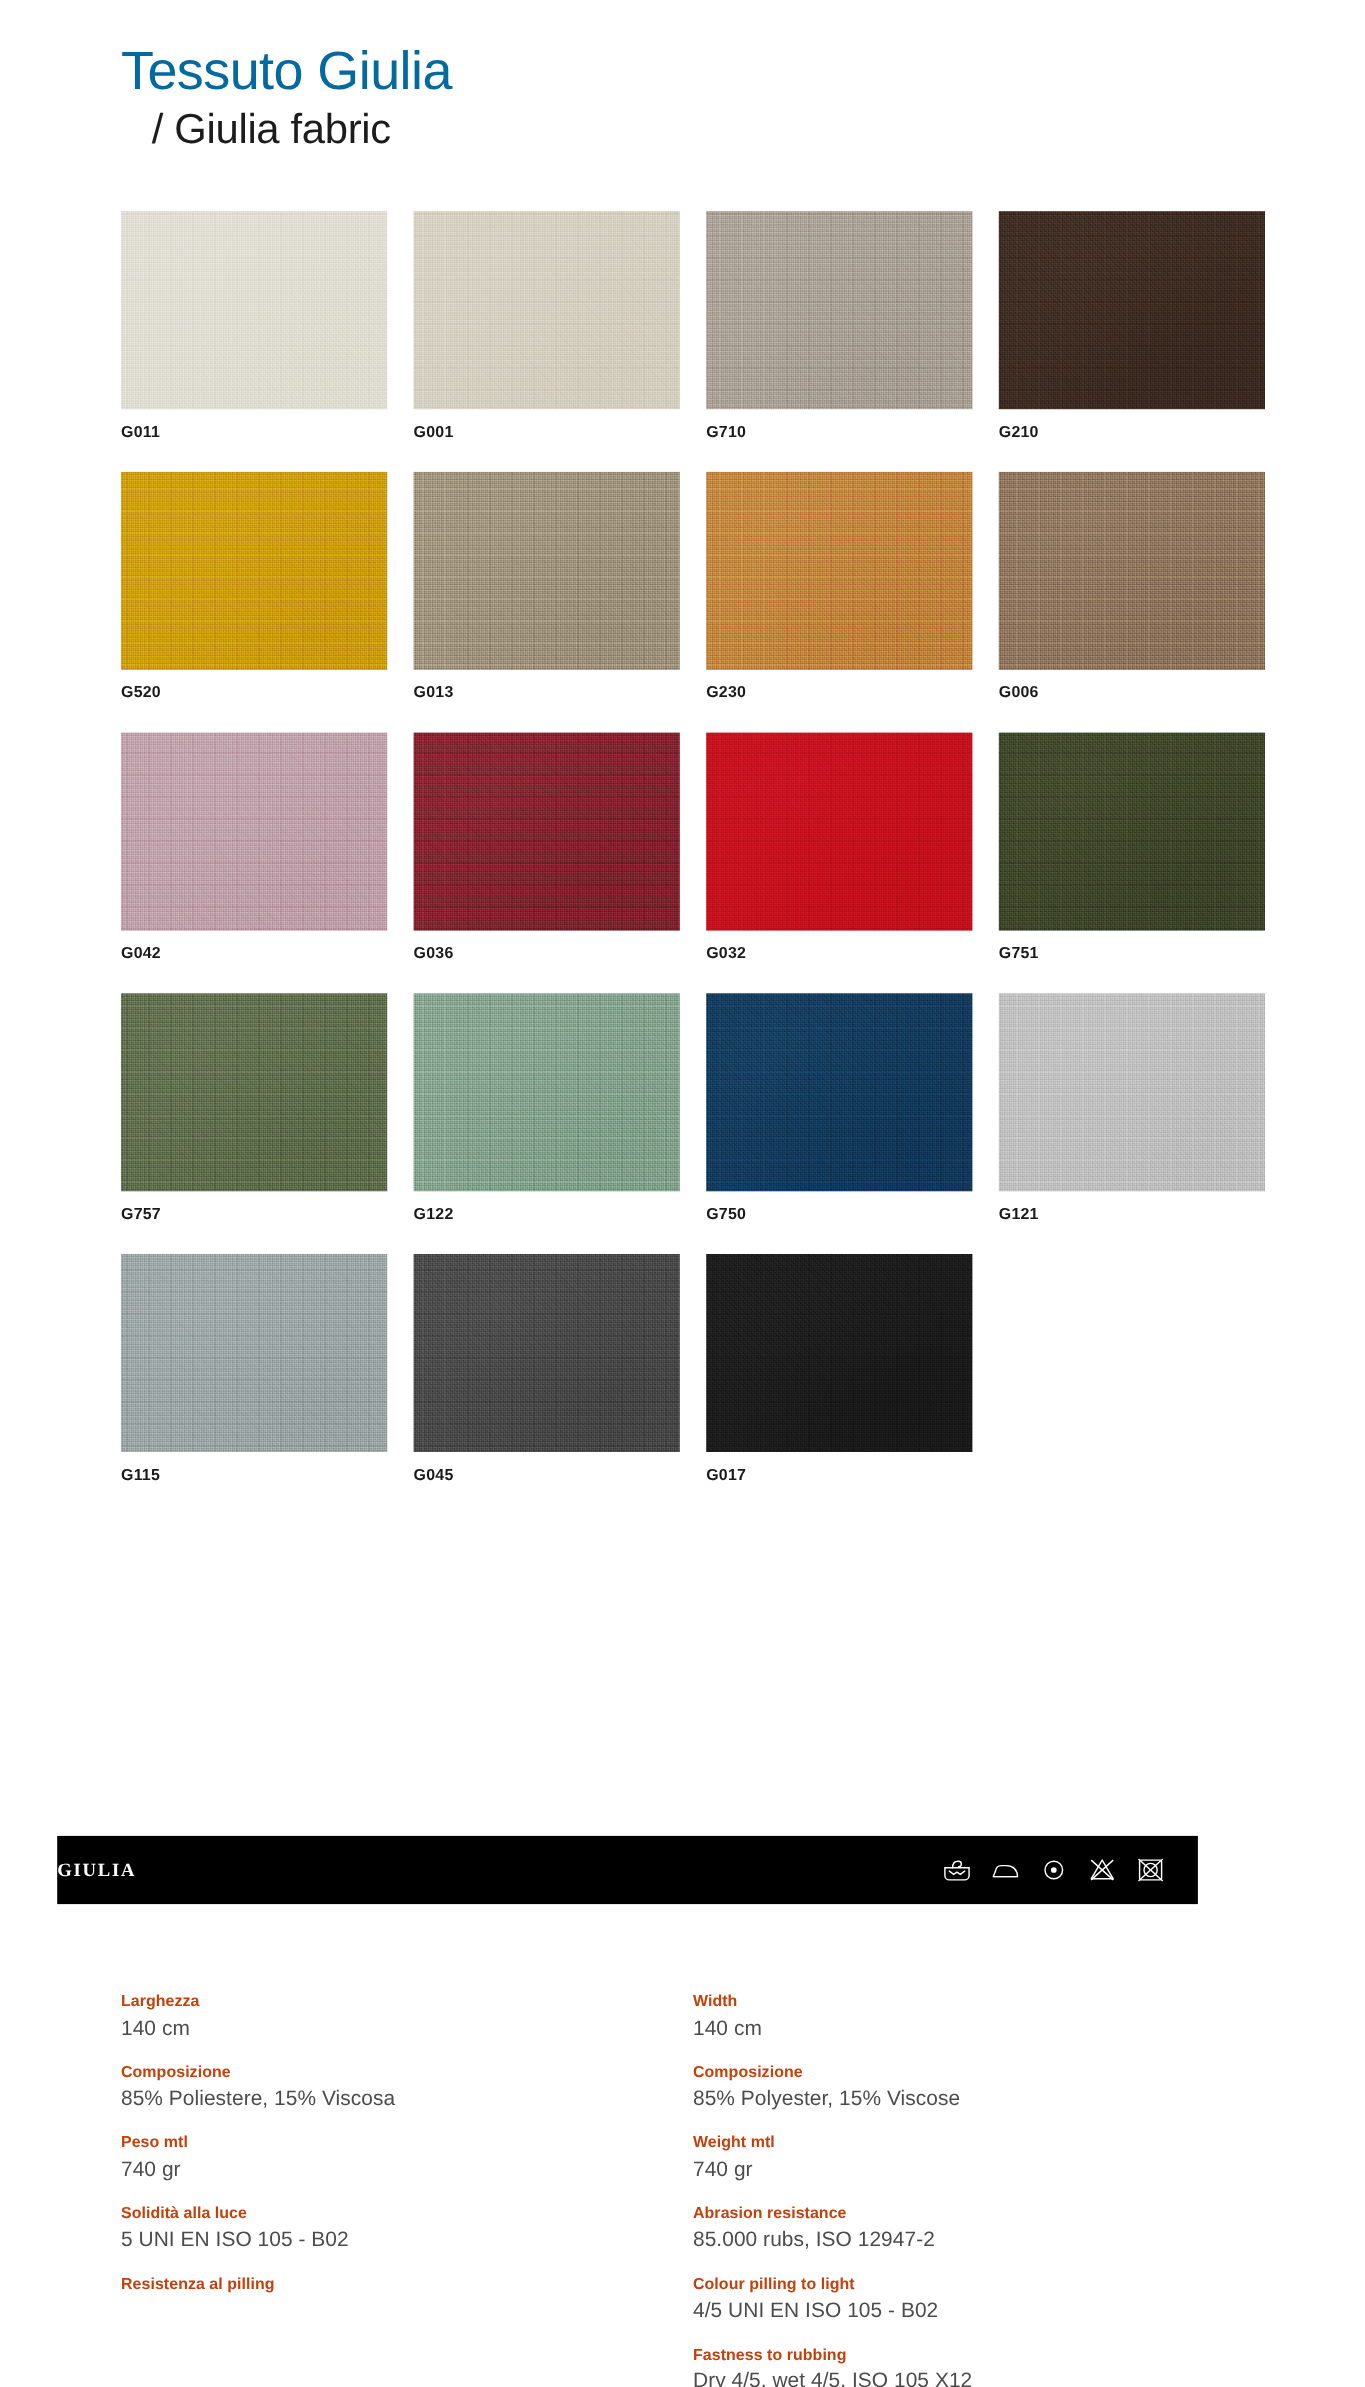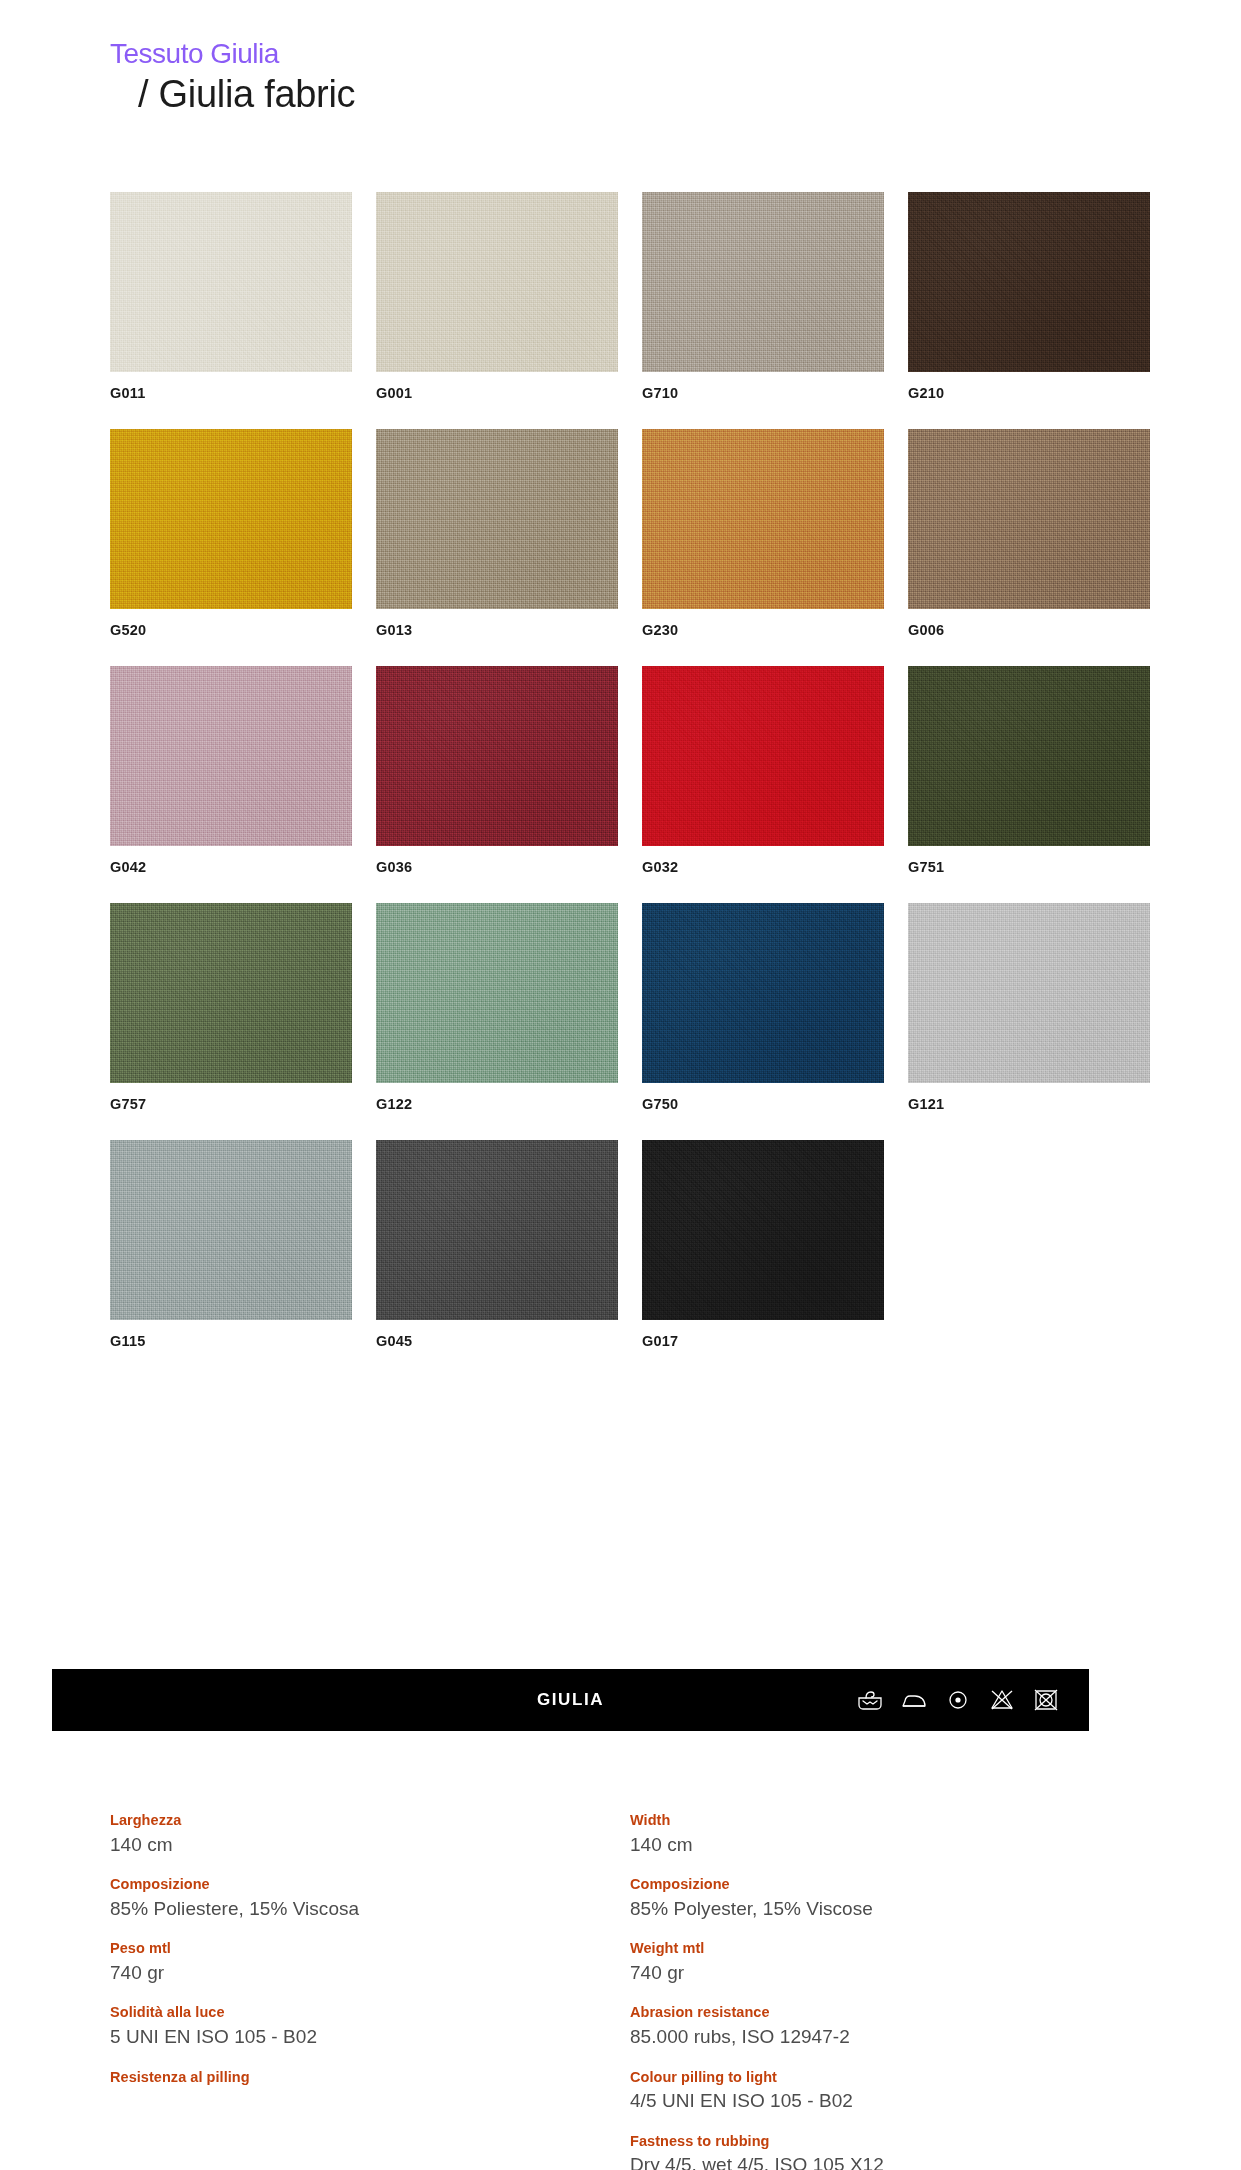--- a/index.html
+++ b/index.html
@@ -18,24 +18,24 @@
     overflow: hidden;
   }
 
   
   .header {
     position: absolute;
     left: 110px;
     top: 38px;
   }
   .title {
-    font-size: 28px;
+    font-size: 49px;
     font-weight: 400;
     letter-spacing: -0.5px;
-    color: #8b5cf6;
+    color: #0369a1;
     line-height: 1.12;
     white-space: nowrap;
   }
   .subtitle {
     font-size: 38px;
     font-weight: 300;
     letter-spacing: -0.3px;
     color: #1c1c1c;
     line-height: 1.15;
     margin-top: 4px;
@@ -110,25 +110,26 @@
     width: 1037px;
     height: 62px;
     background: #000000;
     display: flex;
     align-items: center;
   }
   .banner-title {
     position: absolute;
     left: 0;
     right: 0;
-    text-align: center;
+    text-align: left;
     color: #ffffff;
     font-size: 17px;
     font-weight: 700;
     letter-spacing: 1.6px;
+    font-family: Liberation Serif, serif;
   }
   .care-icons {
     position: absolute;
     right: 28px;
     display: flex;
     align-items: center;
     gap: 14px;
   }
   .care-icon {
     width: 30px;

